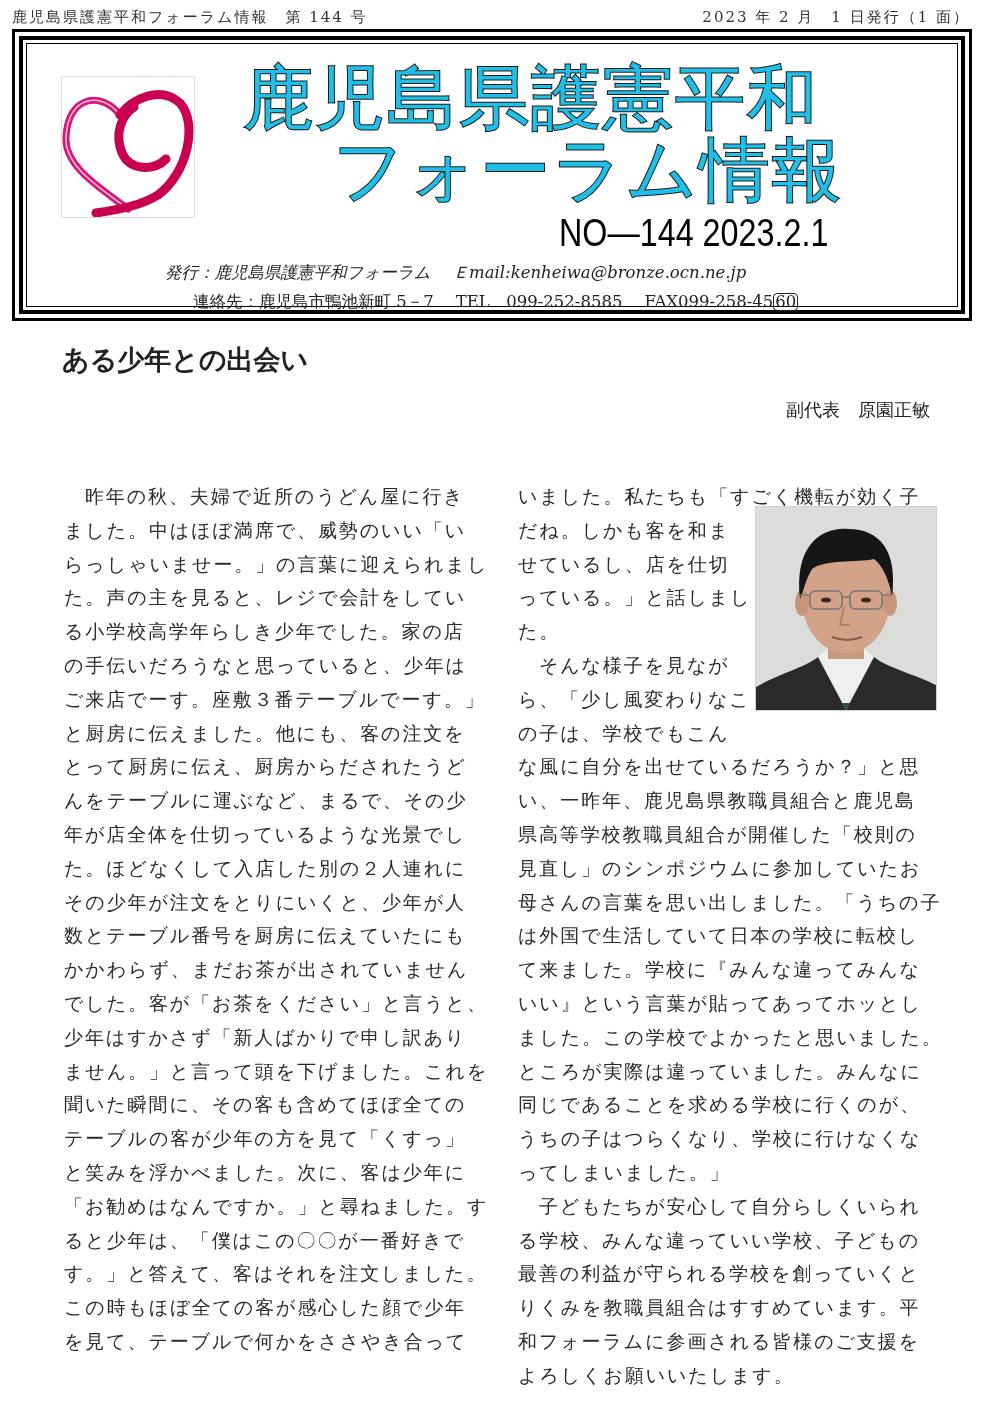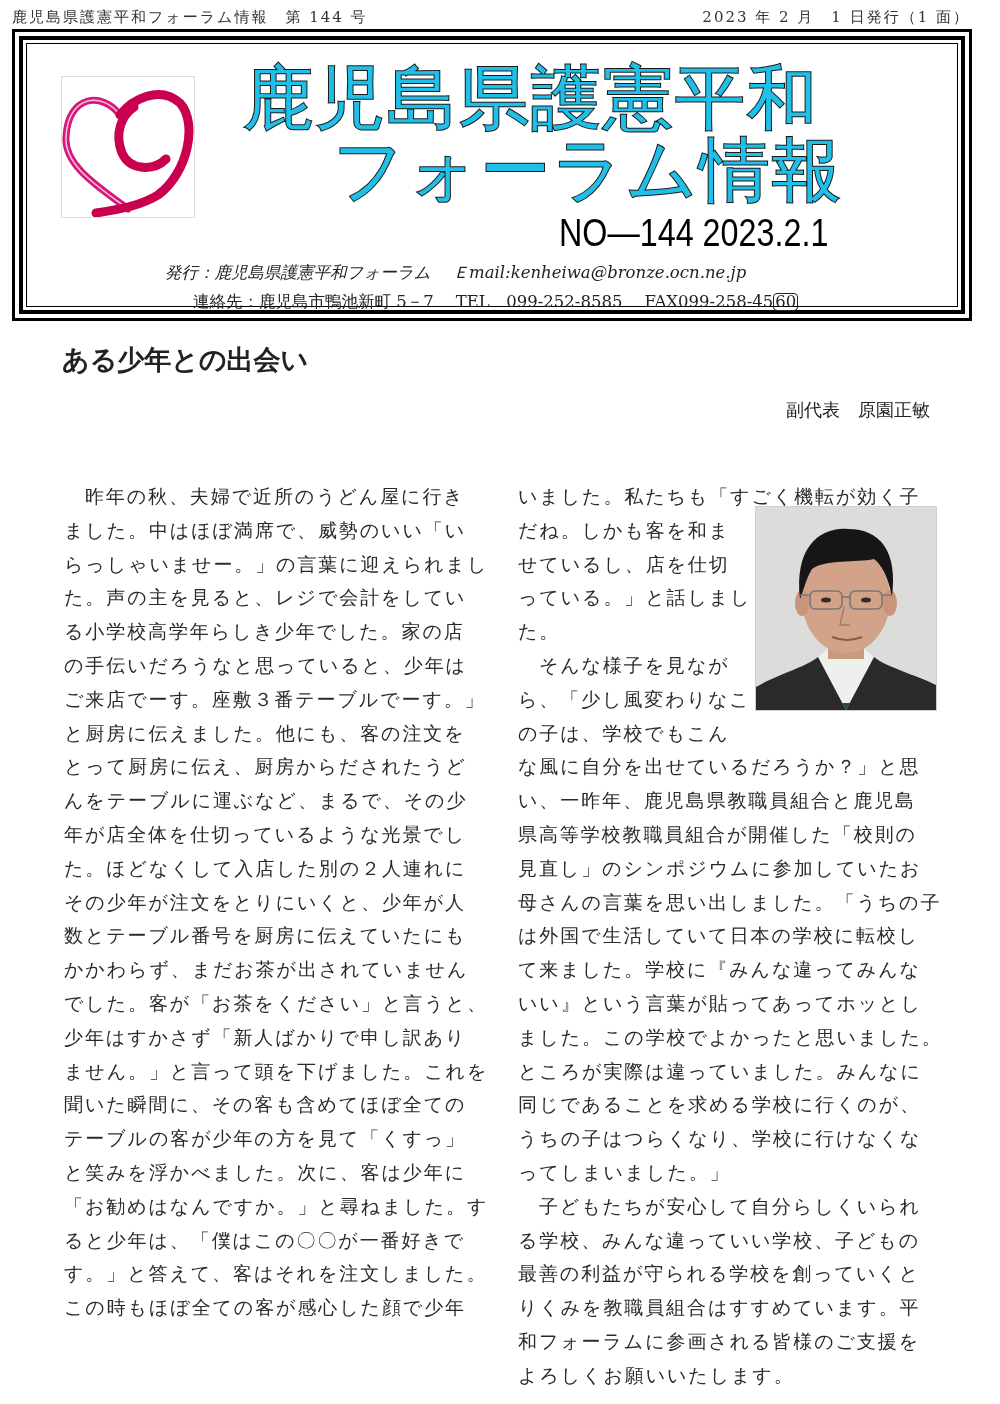--- a/index.html
+++ b/index.html
@@ -113,20 +113,21 @@
   <span class="line">でした。客が「お茶をください」と言うと、</span>
   <span class="line">少年はすかさず「新人ばかりで申し訳あり</span>
   <span class="line">ません。」と言って頭を下げました。これを</span>
   <span class="line">聞いた瞬間に、その客も含めてほぼ全ての</span>
   <span class="line">テーブルの客が少年の方を見て「くすっ」</span>
   <span class="line">と笑みを浮かべました。次に、客は少年に</span>
   <span class="line">「お勧めはなんですか。」と尋ねました。す</span>
   <span class="line">ると少年は、「僕はこの〇〇が一番好きで</span>
   <span class="line">す。」と答えて、客はそれを注文しました。</span>
   <span class="line">この時もほぼ全ての客が感心した顔で少年</span>
+  <span class="line">を見て、テーブルで何かをささやき合って</span>
 </div>
 
 <div class="column col-right">
   <span class="line">いました。私たちも「すごく機転が効く子</span>
   <span class="line">だね。しかも客を和ま</span>
   <span class="line">せているし、店を仕切</span>
   <span class="line">っている。」と話しまし</span>
   <span class="line">た。</span>
   <span class="line">　そんな様子を見なが</span>
   <span class="line">ら、「少し風変わりなこ</span>

